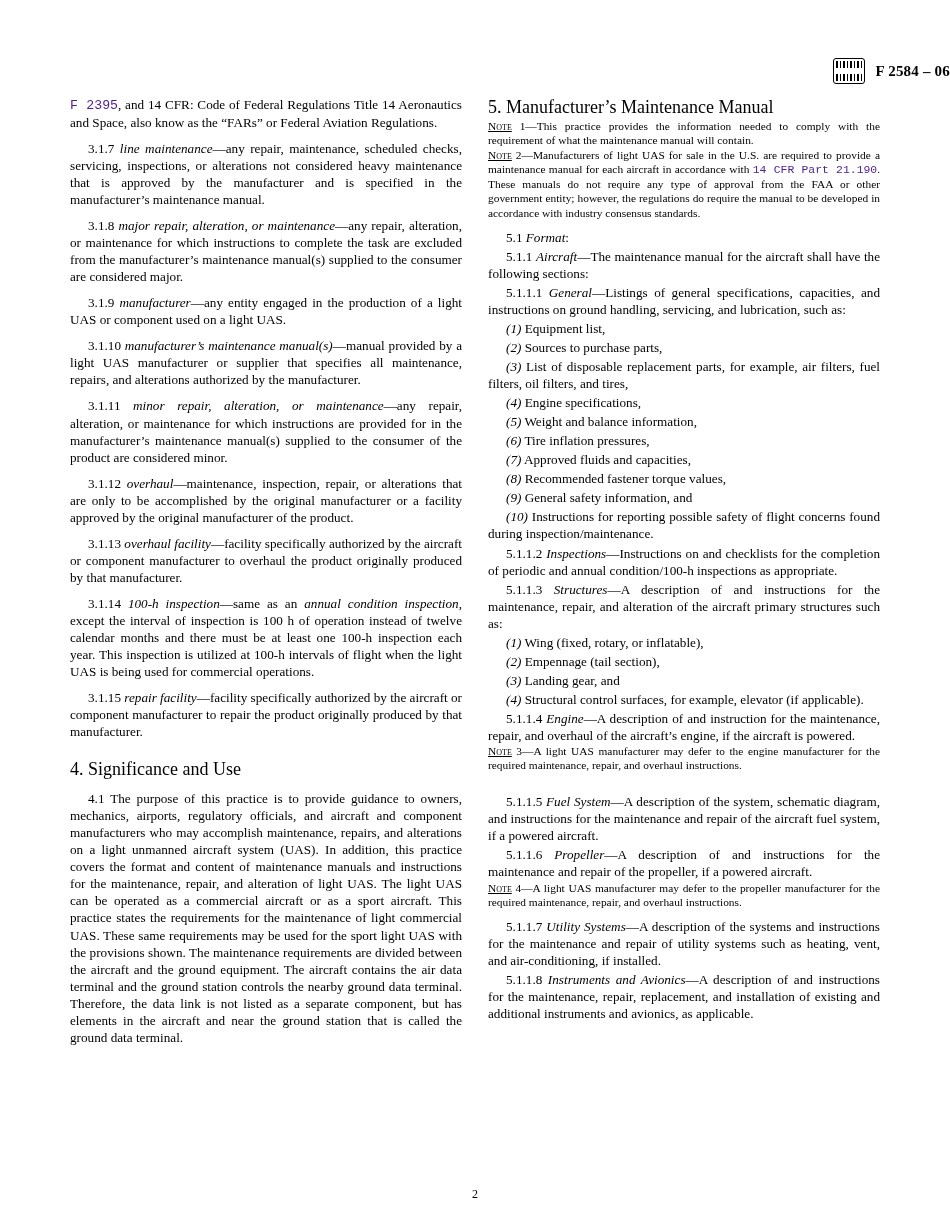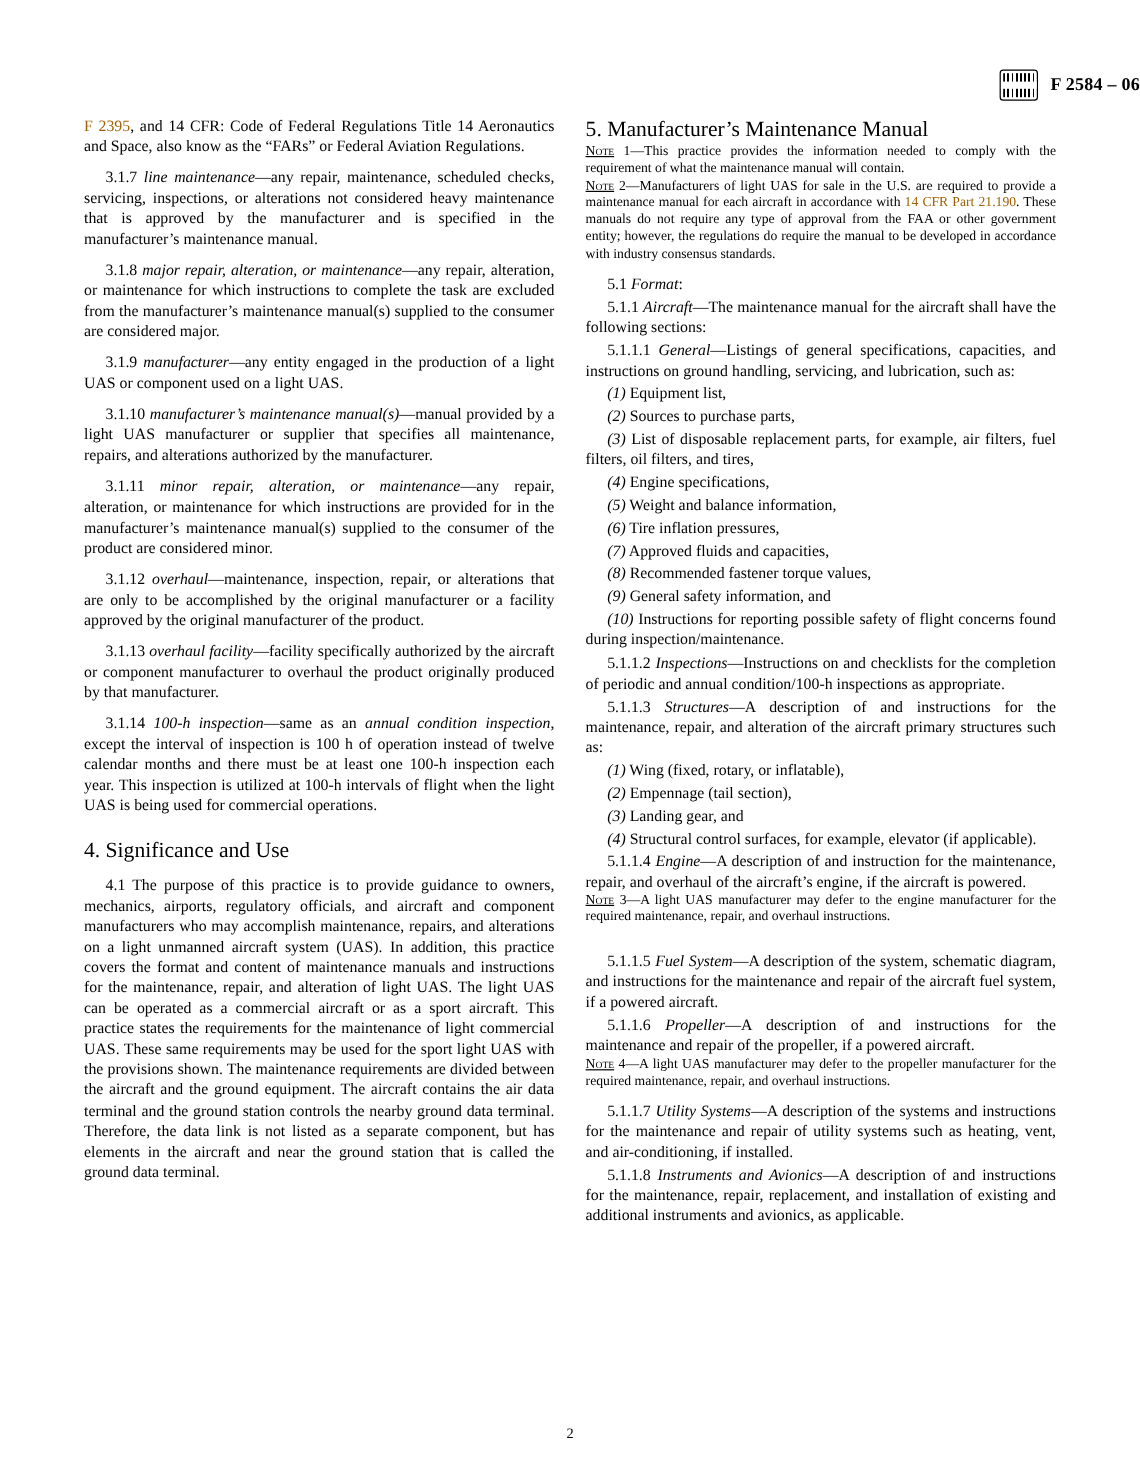--- a/index.html
+++ b/index.html
@@ -118,21 +118,22 @@
     line-height: 1.25;
     margin-top: 9px;
     text-align: justify;
     text-indent: 16px;
   }
   .note .lbl {
     font-variant: small-caps;
     text-decoration: underline;
   }
   .red {
-    color: #a16207;
+    color: #4c1d95;
+    font-family: Liberation Mono, monospace;
   }
   i, em {
     font-style: italic;
   }
   .pageno {
     position: absolute;
     bottom: 28px;
     left: 0;
     width: 950px;
     text-align: center;
@@ -169,20 +170,21 @@
       <p class="body"><span>3.1.10</span> <i>manufacturer’s maintenance manual(s)</i><span>—manual provided by a light UAS manufacturer or supplier that specifies all maintenance, repairs, and alterations authorized by the manufacturer.</span></p>
 
       <p class="body"><span>3.1.11</span> <i>minor repair, alteration, or maintenance</i><span>—any repair, alteration, or maintenance for which instructions are provided for in the manufacturer’s maintenance manual(s) supplied to the consumer of the product are considered minor.</span></p>
 
       <p class="body"><span>3.1.12</span> <i>overhaul</i><span>—maintenance, inspection, repair, or alterations that are only to be accomplished by the original manufacturer or a facility approved by the original manufacturer of the product.</span></p>
 
       <p class="body"><span>3.1.13</span> <i>overhaul facility</i><span>—facility specifically authorized by the aircraft or component manufacturer to overhaul the product originally produced by that manufacturer.</span></p>
 
       <p class="body"><span>3.1.14</span> <i>100-h inspection</i><span>—same as an </span><i>annual condition inspection</i><span>, except the interval of inspection is 100 h of operation instead of twelve calendar months and there must be at least one 100-h inspection each year. This inspection is utilized at 100-h intervals of flight when the light UAS is being used for commercial operations.</span></p>
 
+      <p class="body"><span>3.1.15</span> <i>repair facility</i><span>—facility specifically authorized by the aircraft or component manufacturer to repair the product originally produced by that manufacturer.</span></p>
 
       <h2 class="section">4.  Significance and Use</h2>
 
       <p class="body">4.1  The purpose of this practice is to provide guidance to owners, mechanics, airports, regulatory officials, and aircraft and component manufacturers who may accomplish maintenance, repairs, and alterations on a light unmanned aircraft system (UAS). In addition, this practice covers the format and content of maintenance manuals and instructions for the maintenance, repair, and alteration of light UAS. The light UAS can be operated as a commercial aircraft or as a sport aircraft. This practice states the requirements for the maintenance of light commercial UAS. These same requirements may be used for the sport light UAS with the provisions shown. The maintenance requirements are divided between the aircraft and the ground equipment. The aircraft contains the air data terminal and the ground station controls the nearby ground data terminal. Therefore, the data link is not listed as a separate component, but has elements in the aircraft and near the ground station that is called the ground data terminal.</p>
 
     </div>
 
     <div class="col">
 
       <h2 class="section tight">5.  Manufacturer’s Maintenance Manual</h2>

